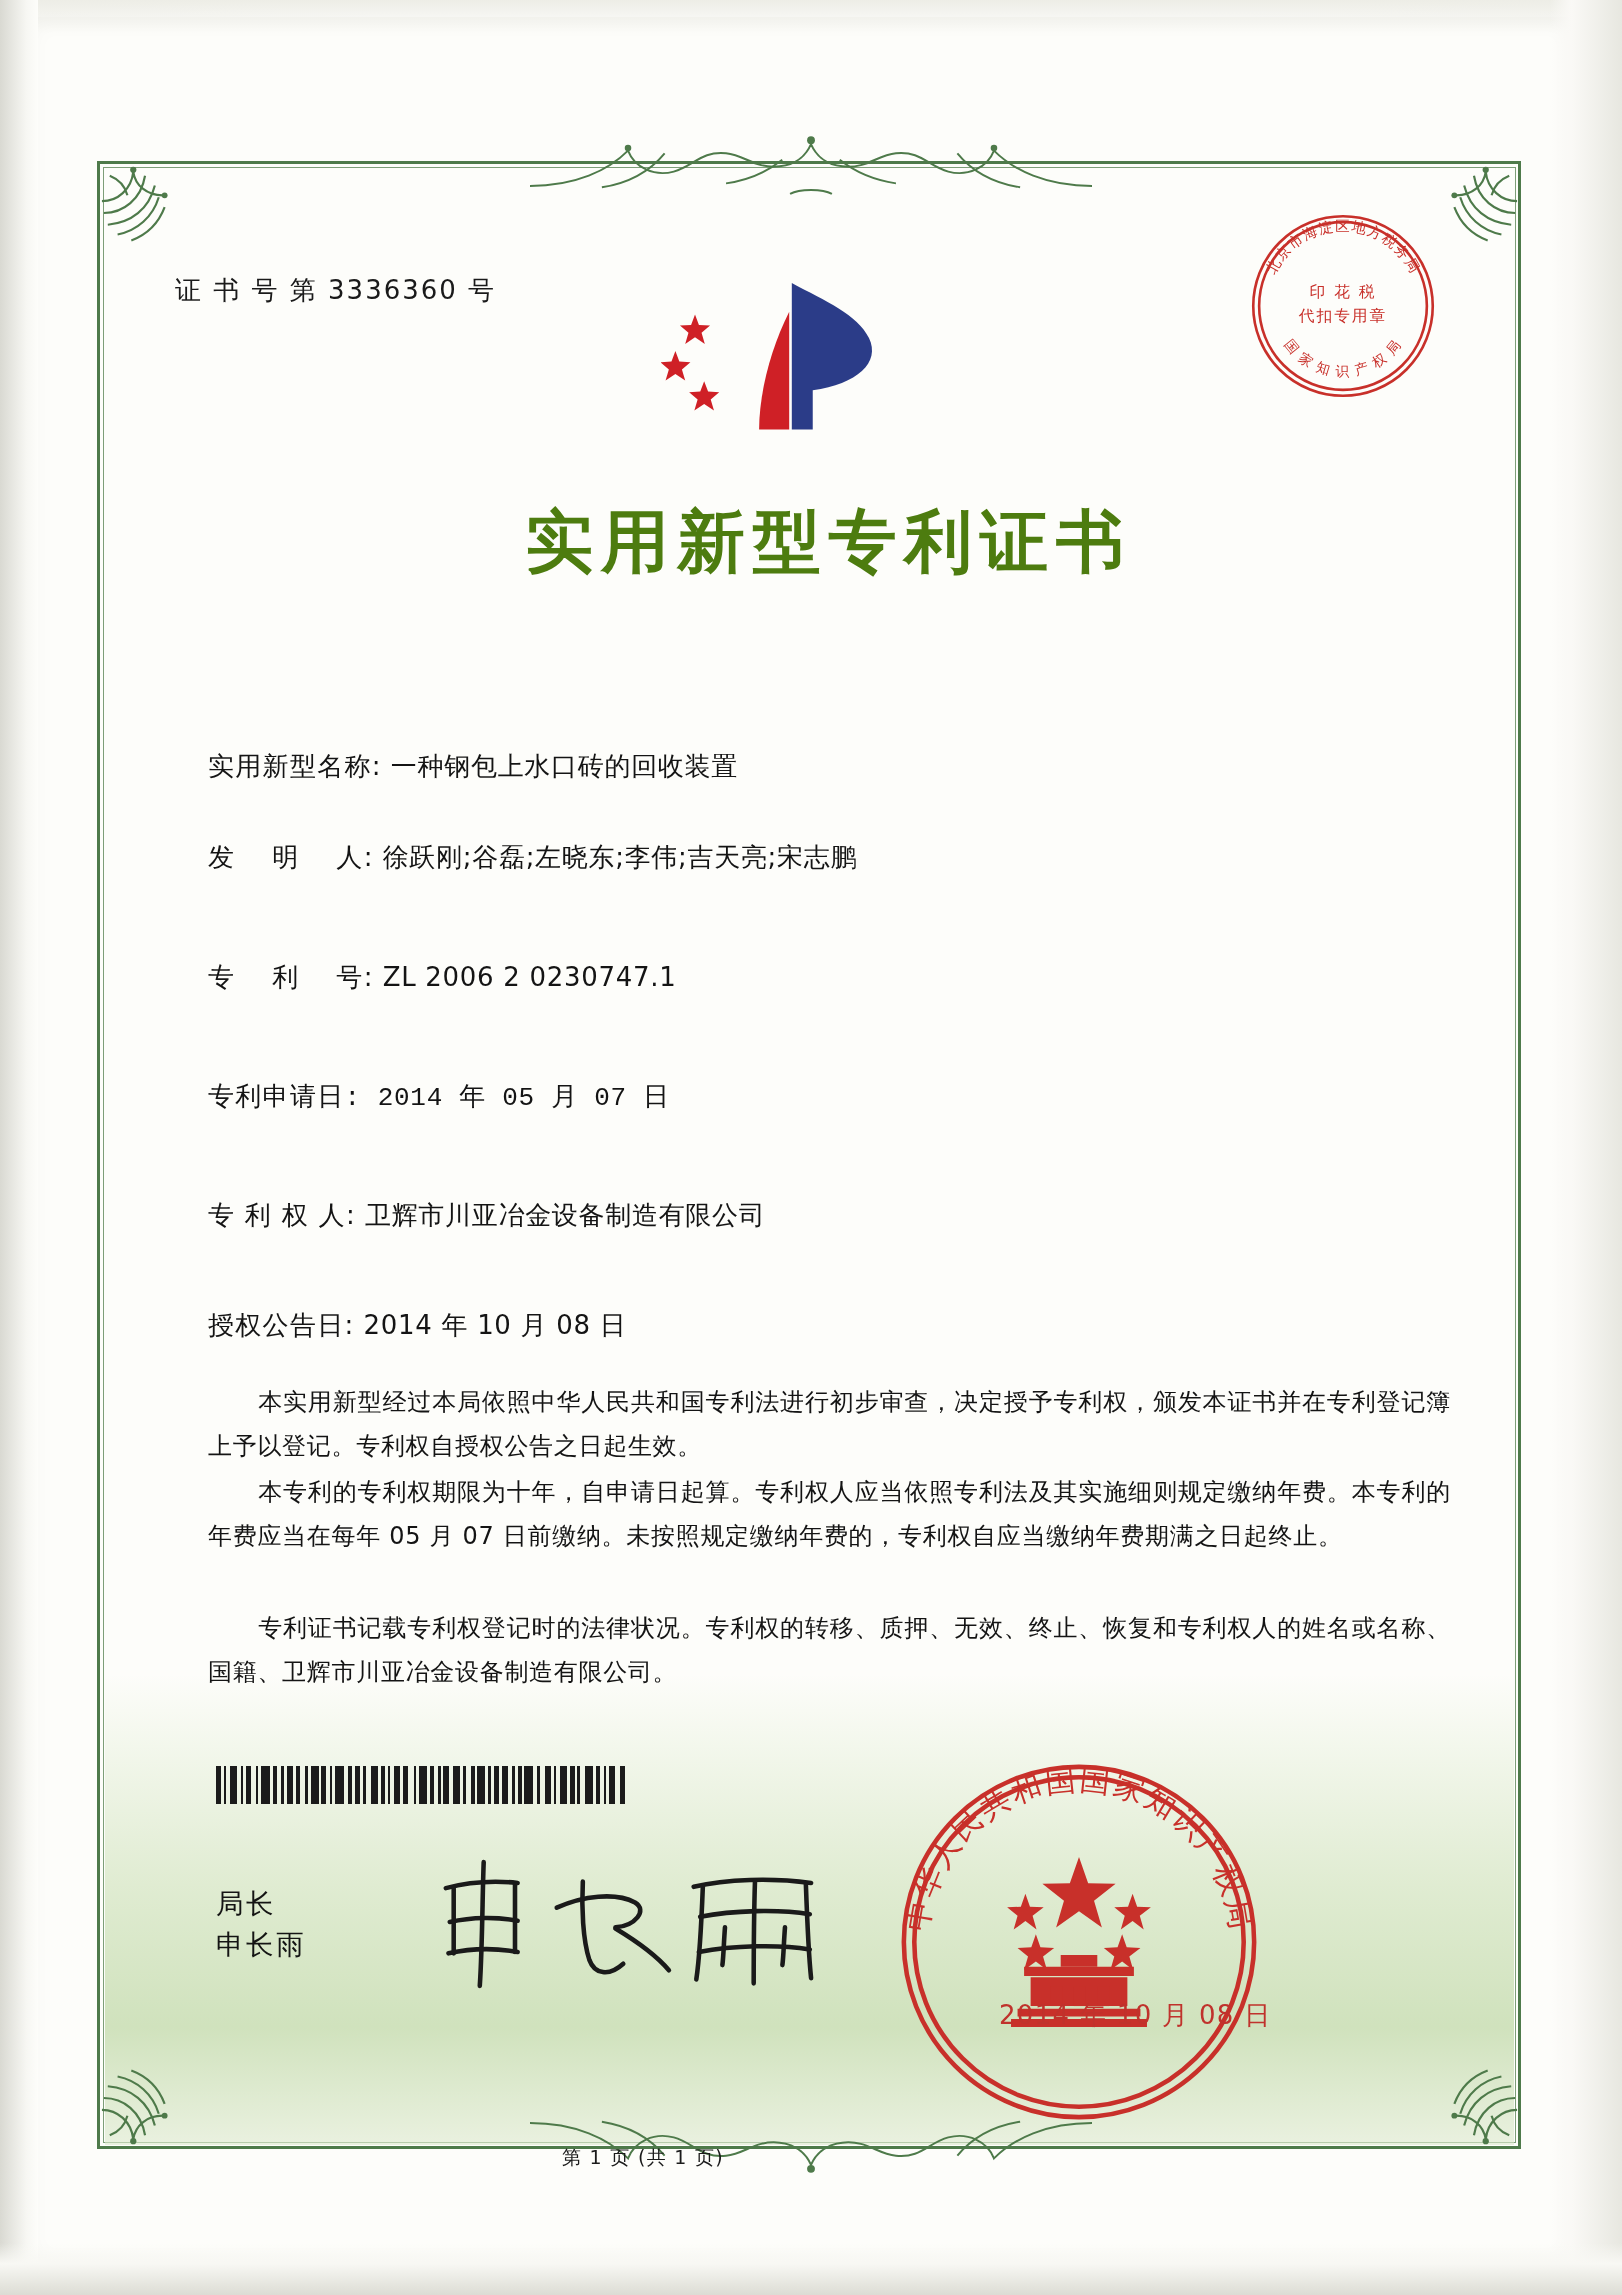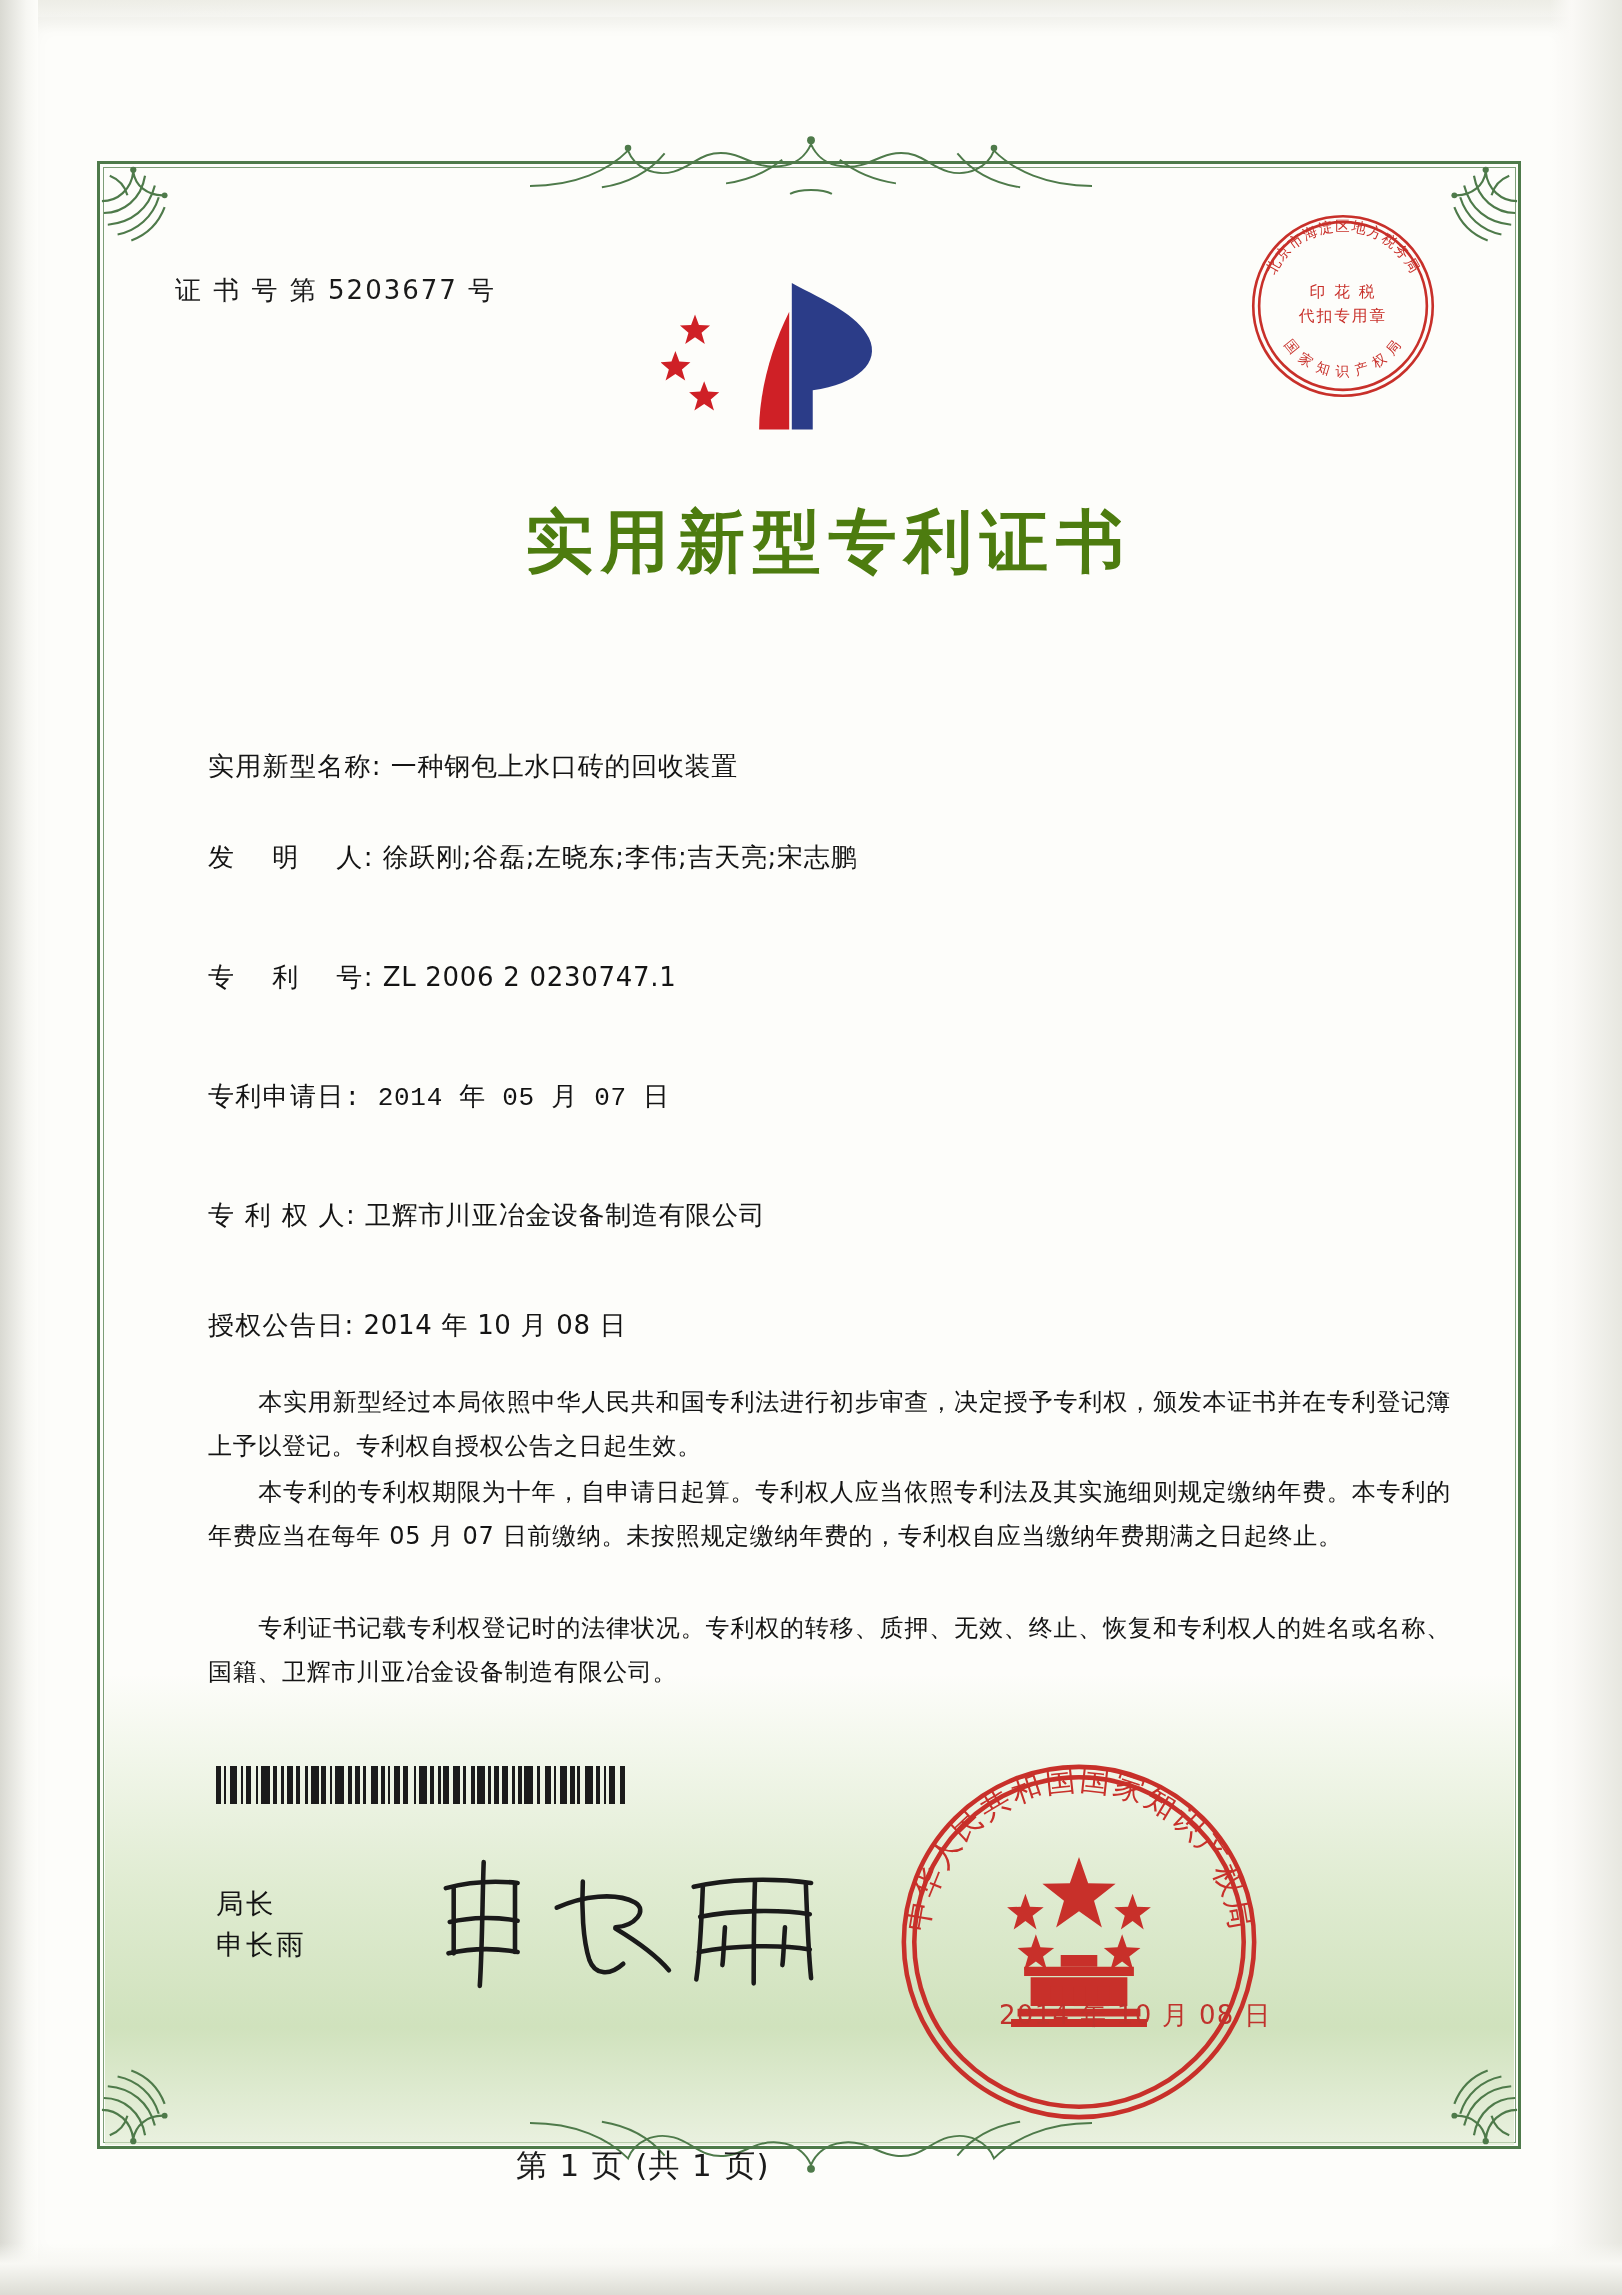--- a/index.html
+++ b/index.html
@@ -245,21 +245,21 @@
     color: #c0322c;
     white-space: nowrap;
   }
 
   .page-foot {
     position: absolute;
     left: 0;
     top: 2145px;
     width: 1286px;
     text-align: center;
-    font-size: 31px;
+    font-size: 19px;
     letter-spacing: 1.3px;
     color: #1b1b1b;
   }
 </style>
 </head>
 <body>
 
 <div class="scan">
   <div class="paper"></div>
   <div class="edge-shadow-top"></div>
@@ -348,21 +348,21 @@
   <svg viewBox="0 0 860 110" preserveAspectRatio="none">
     <g fill="none" stroke="currentColor" stroke-width="3">
       <path d="M0 84 C 70 84, 120 60, 150 30 C 160 56, 190 70, 220 62 C 250 54, 262 30, 300 34 C 330 37, 344 58, 382 54 C 410 51, 424 34, 430 20 C 436 34, 450 51, 478 54 C 516 58, 530 37, 560 34 C 598 30, 610 54, 640 62 C 670 70, 700 56, 710 30 C 740 60, 790 84, 860 84"></path>
       <path d="M110 86 C 160 78, 188 56, 206 34"></path>
       <path d="M750 86 C 700 78, 672 56, 654 34"></path>
       <circle cx="430" cy="14" r="6" fill="currentColor" stroke="none"></circle>
     </g>
   </svg>
 </div>
 
-<div class="cert-no">证 书 号 第 5203677 号</div>
+<div class="cert-no">证 书 号 第 3336360 号</div>
 
 <div class="logo">
   <svg viewBox="0 0 370 270">
 
     <g fill="#cf2026">
       <path d="M52 60 l6 16 17 1 -13 11 5 17 -15 -10 -15 10 5 -17 -13 -11 17 -1z"></path>
       <path d="M22 116 l6 16 17 1 -13 11 5 17 -15 -10 -15 10 5 -17 -13 -11 17 -1z"></path>
       <path d="M66 162 l6 16 17 1 -13 11 5 17 -15 -10 -15 10 5 -17 -13 -11 17 -1z"></path>
     </g>
 

